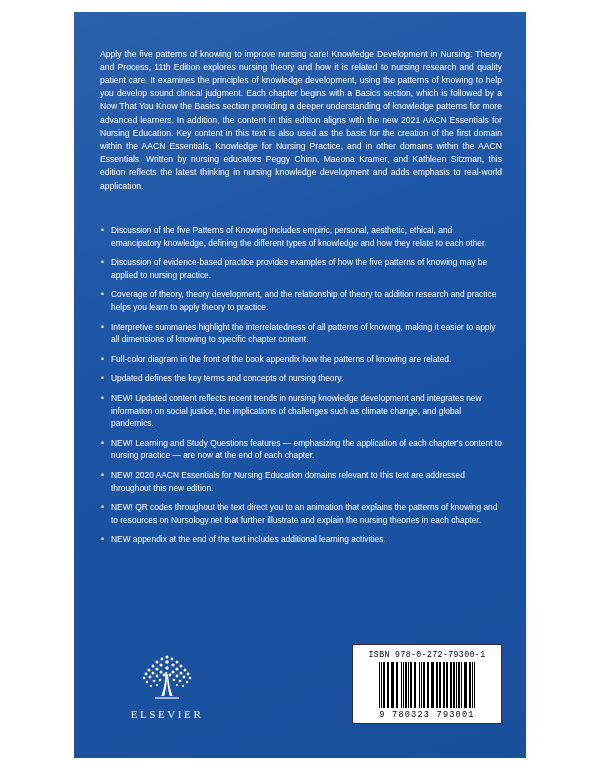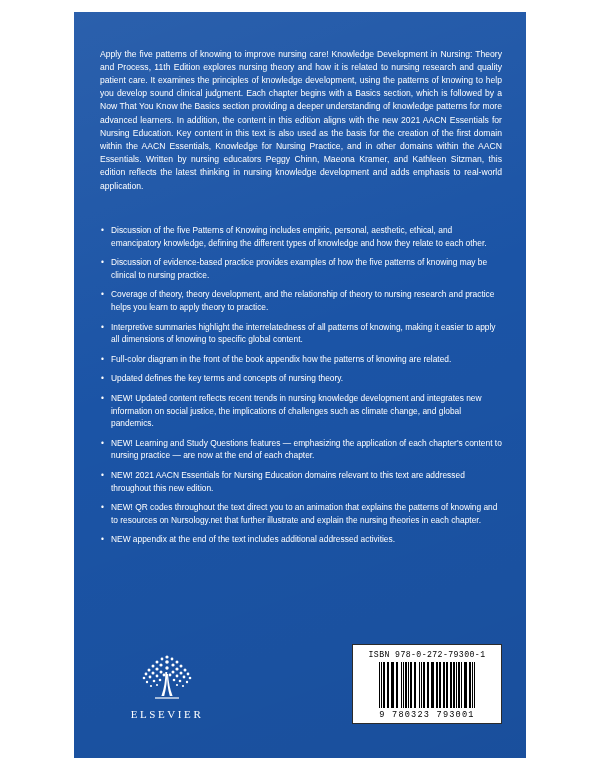--- a/index.html
+++ b/index.html
@@ -138,57 +138,57 @@
 
     <p class="blurb">Apply the five patterns of knowing to improve nursing care! Knowledge Development in Nursing: Theory and Process, 11th Edition explores nursing theory and how it is related to nursing research and quality patient care. It examines the principles of knowledge development, using the patterns of knowing to help you develop sound clinical judgment. Each chapter begins with a Basics section, which is followed by a Now That You Know the Basics section providing a deeper understanding of knowledge patterns for more advanced learners. In addition, the content in this edition aligns with the new 2021 AACN Essentials for Nursing Education. Key content in this text is also used as the basis for the creation of the first domain within the AACN Essentials, Knowledge for Nursing Practice, and in other domains within the AACN Essentials. Written by nursing educators Peggy Chinn, Maeona Kramer, and Kathleen Sitzman, this edition reflects the latest thinking in nursing knowledge development and adds emphasis to real-world application.</p>
 
     <div class="bullets">
       <div class="bullet">
           <span class="dot">•</span>
           <span class="txt">Discussion of the five Patterns of Knowing includes empiric, personal, aesthetic, ethical, and emancipatory knowledge, defining the different types of knowledge and how they relate to each other.</span>
         </div>
       <div class="bullet">
           <span class="dot">•</span>
-          <span class="txt">Discussion of evidence-based practice provides examples of how the five patterns of knowing may be clinical to nursing practice.</span>
-        </div>
-      <div class="bullet">
-          <span class="dot">•</span>
-          <span class="txt">Coverage of theory, theory development, and the relationship of theory to nursing research and practice helps you learn to apply theory to practice.</span>
-        </div>
-      <div class="bullet">
-          <span class="dot">•</span>
-          <span class="txt">Interpretive summaries highlight the interrelatedness of all patterns of knowing, making it easier to apply all dimensions of knowing to specific global content.</span>
+          <span class="txt">Discussion of evidence-based practice provides examples of how the five patterns of knowing may be applied to nursing practice.</span>
+        </div>
+      <div class="bullet">
+          <span class="dot">•</span>
+          <span class="txt">Coverage of theory, theory development, and the relationship of theory to addition research and practice helps you learn to apply theory to practice.</span>
+        </div>
+      <div class="bullet">
+          <span class="dot">•</span>
+          <span class="txt">Interpretive summaries highlight the interrelatedness of all patterns of knowing, making it easier to apply all dimensions of knowing to specific chapter content.</span>
         </div>
       <div class="bullet">
           <span class="dot">•</span>
           <span class="txt">Full-color diagram in the front of the book appendix how the patterns of knowing are related.</span>
         </div>
       <div class="bullet">
           <span class="dot">•</span>
           <span class="txt">Updated defines the key terms and concepts of nursing theory.</span>
         </div>
       <div class="bullet">
           <span class="dot">•</span>
           <span class="txt">NEW! Updated content reflects recent trends in nursing knowledge development and integrates new information on social justice, the implications of challenges such as climate change, and global pandemics.</span>
         </div>
       <div class="bullet">
           <span class="dot">•</span>
           <span class="txt">NEW! Learning and Study Questions features — emphasizing the application of each chapter's content to nursing practice — are now at the end of each chapter.</span>
         </div>
       <div class="bullet">
           <span class="dot">•</span>
-          <span class="txt">NEW! 2021 AACN Essentials for Nursing Education domains relevant to this text are addressed throughout this new edition.</span>
+          <span class="txt">NEW! 2020 AACN Essentials for Nursing Education domains relevant to this text are addressed throughout this new edition.</span>
         </div>
       <div class="bullet">
           <span class="dot">•</span>
           <span class="txt">NEW! QR codes throughout the text direct you to an animation that explains the patterns of knowing and to resources on Nursology.net that further illustrate and explain the nursing theories in each chapter.</span>
         </div>
       <div class="bullet">
           <span class="dot">•</span>
-          <span class="txt">NEW appendix at the end of the text includes additional addressed activities.</span>
+          <span class="txt">NEW appendix at the end of the text includes additional learning activities.</span>
         </div>
     </div>
 
     <div class="logo-block">
       <svg class="logo-tree" width="62" height="50" viewBox="0 0 62 50" aria-hidden="true">
         <g fill="#ffffff">
 
           <circle cx="31" cy="5" r="1.6"></circle>
             <circle cx="26" cy="7" r="1.4"></circle>
             <circle cx="36" cy="7" r="1.4"></circle>

